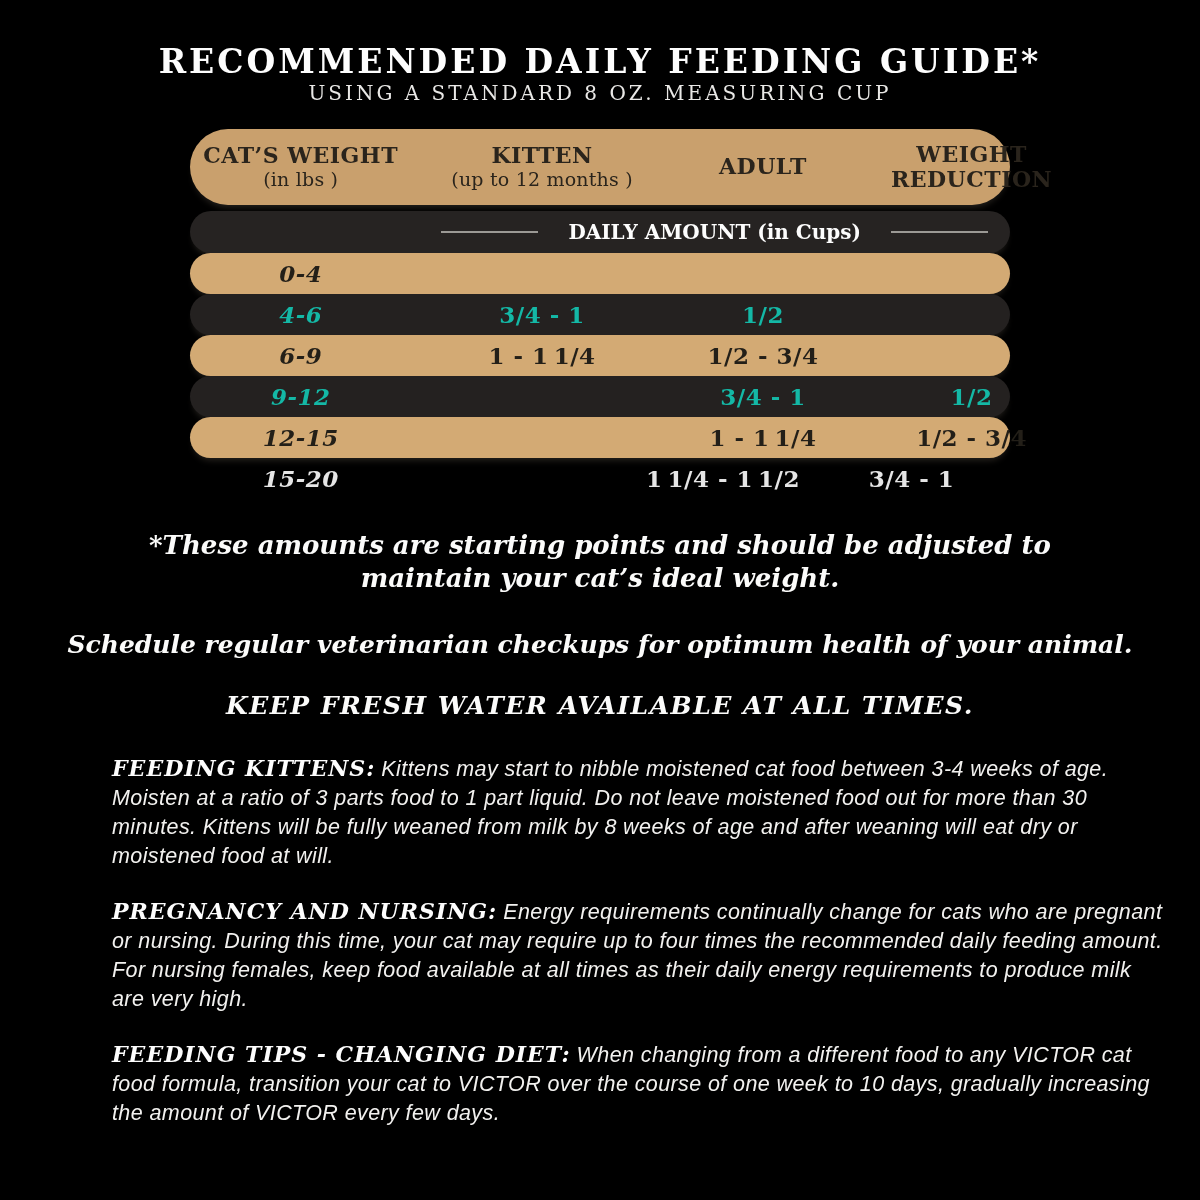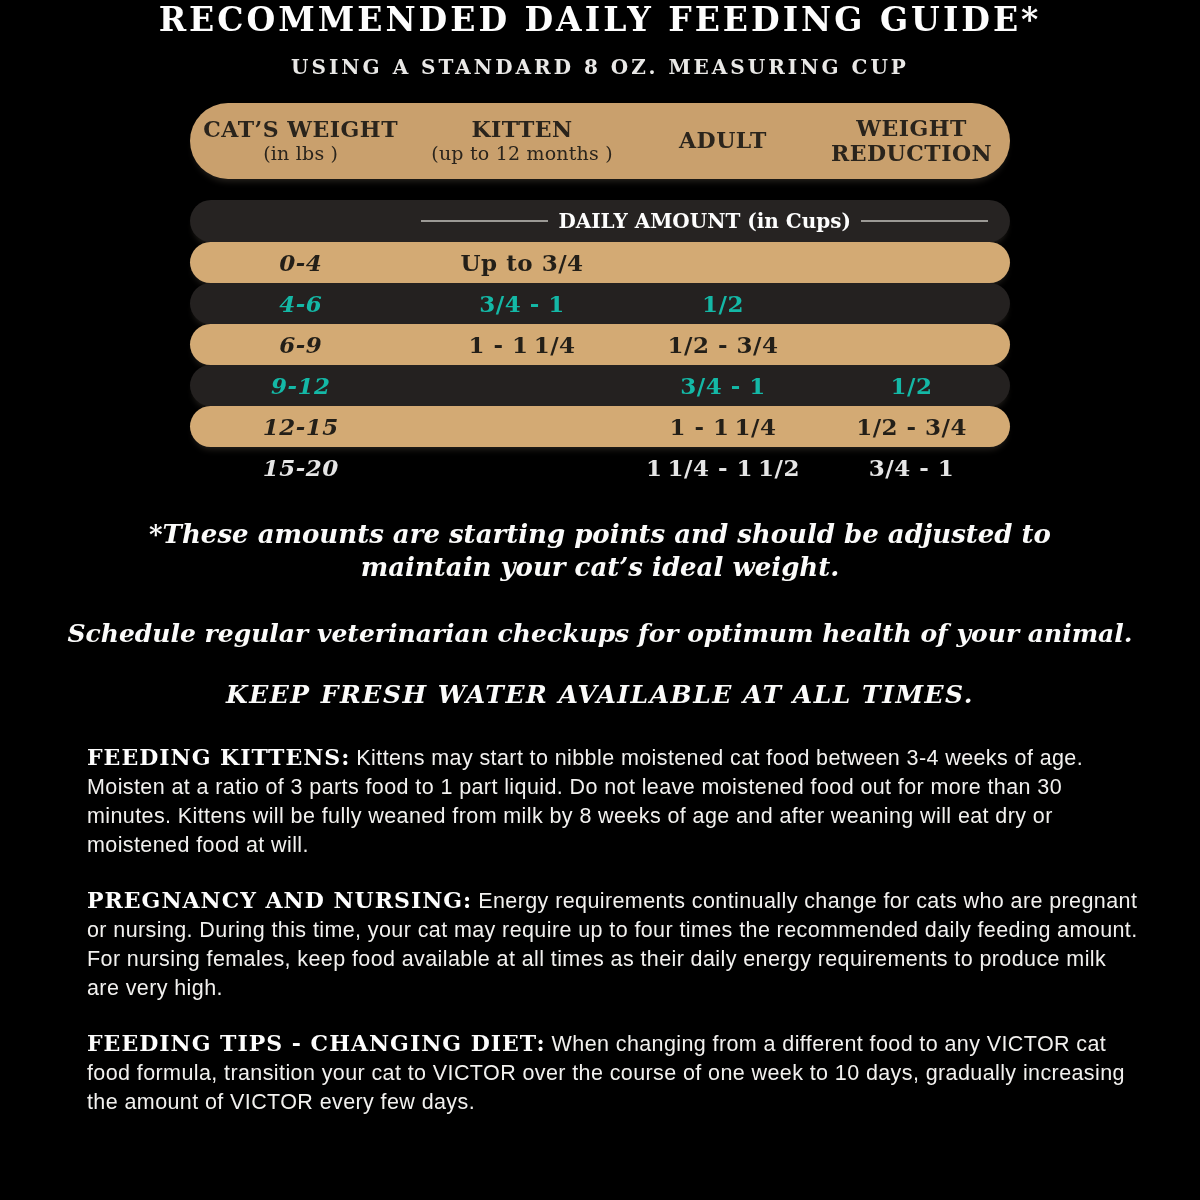--- a/index.html
+++ b/index.html
@@ -5,44 +5,44 @@
   * { margin: 0; padding: 0; box-sizing: border-box; }
   html, body { background: #000; }
   body {
     width: 1200px;
     height: 1200px;
     position: relative;
     font-family: "DejaVu Serif", "Liberation Serif", serif;
     color: #f4f3f1;
     overflow: hidden;
   }
-  .page { }
+  .page { padding-top: 42px; }
 
   
   .title {
     text-align: center;
     font-size: 33px;
     font-weight: bold;
     letter-spacing: 3px;
     color: #fdfdfd;
   }
   .subtitle {
     text-align: center;
     font-size: 20px;
-    font-weight: bold;
+    font-weight: normal;
     letter-spacing: 3px;
     color: #e9e8e6;
-    margin-top: 16px;
   }
 
   
   .feed-table { width: 820px; margin: 24px auto 0 auto; }
   .pill {
     border-radius: 40px;
     box-shadow: 0 6px 7px -4px rgba(120,110,95,0.35);
+    gap: 20px;
   }
   .header-row {
     background: #c9a06d;
     height: 76px;
     display: grid;
     grid-template-columns: 27% 27% 22% 24%;
     align-items: center;
     color: #2a241c;
   }
   .header-cell { text-align: center; line-height: 1.15; padding: 0 6px; }
@@ -52,21 +52,21 @@
     letter-spacing: 0.5px;
   }
   .header-cell .col-sub {
     font-size: 19px;
     font-weight: normal;
     letter-spacing: 0.2px;
   }
   .daily-row {
     background: #262322;
     height: 42px;
-    margin-top: 21px;
+    margin-top: 6px;
     border-radius: 21px;
     display: flex;
     align-items: center;
     padding-right: 22px;
   }
   .daily-spacer { flex: 0 0 29%; }
   .daily-line {
     flex: 1 1 auto;
     height: 2px;
     background: #9b9995;
@@ -114,21 +114,21 @@
     margin-top: 32px;
     text-align: center;
     font-size: 25px;
     font-weight: bold;
     font-style: italic;
     letter-spacing: 1.5px;
     color: #fbfbfa;
   }
 
   
-  .sections { width: 1052px; margin: 34px 0 0 87px; }
+  .sections { width: 1052px; margin: 34px 0 0 112px; font-style: italic; }
   .section { margin-bottom: 26px; }
   .section p {
     font-family: "Liberation Sans", sans-serif;
     font-size: 21.5px;
     line-height: 1.35;
     letter-spacing: 0.4px;
     color: #f2f1ef;
   }
   .para-head {
     font-family: "DejaVu Serif", serif;
@@ -170,21 +170,20 @@
 
     <div class="daily-row pill">
       <div class="daily-spacer"></div>
       <div class="daily-line"></div>
       <div class="daily-label">DAILY AMOUNT (in Cups)</div>
       <div class="daily-line"></div>
     </div>
 
     <div class="data-row pill tan">
       <div class="cell weight">0-4</div>
-      <div class="cell">Up to 3/4</div>
       <div class="cell"></div>
       <div class="cell"></div>
     </div>
 
     <div class="data-row pill dark">
       <div class="cell weight">4-6</div>
       <div class="cell">3/4 - 1</div>
       <div class="cell">1/2</div>
       <div class="cell"></div>
     </div>

